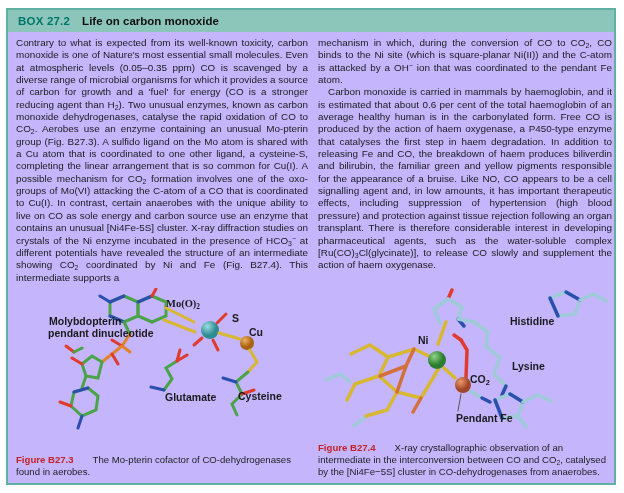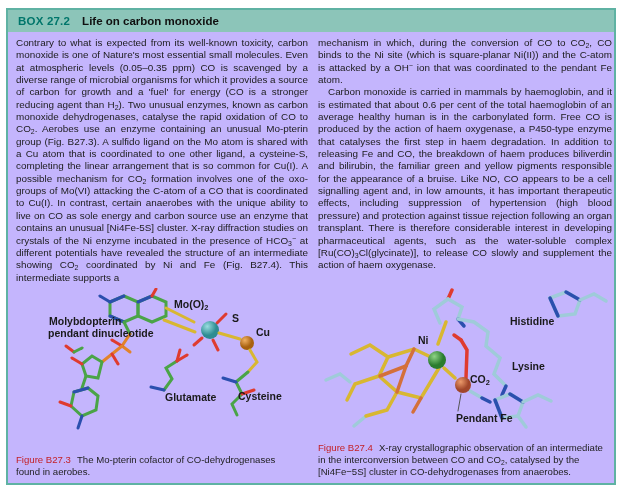--- a/index.html
+++ b/index.html
@@ -16,21 +16,21 @@
   .col p{margin:0;}
   .col-left{left:8px;width:292px;}
   .col-right{left:310px;width:294px;}
   .p-indent{text-indent:10px;}
   sub{font-size:0.70em;vertical-align:-0.25em;line-height:0;}
   sup{font-size:0.70em;vertical-align:0.45em;line-height:0;}
   .fig{position:absolute;}
   .fig svg{position:absolute;left:0;top:0;}
   .fig-label{position:absolute;font-size:10.5px;font-weight:bold;color:#1a1a1a;white-space:nowrap;}
   .caption{position:absolute;font-size:9.6px;line-height:12.2px;color:#1e1e1e;text-align:left;}
-  .cap-label{color:#c42127;font-weight:normal;margin-right:6px;}
+  .cap-label{color:#c42127;font-weight:bold;margin-right:19px;}
 </style>
 </head>
 <body>
 
 <div class="box">
 
   <div class="strip">
     <span class="box-label">BOX 27.2</span>
     <span class="box-title">Life on carbon monoxide</span>
   </div>
@@ -110,23 +110,23 @@
         </g>
 
         <g>
           <path d="M150 102 L158 91 L152 80 L163 73" stroke="#4aa447" stroke-width="3"></path>
           <path d="M163 73 L173 67" stroke="#df3b2f" stroke-width="3"></path>
           <path d="M163 73 L166 62" stroke="#df3b2f" stroke-width="3"></path>
           <path d="M150 102 L137 99" stroke="#2b4fae" stroke-width="3"></path>
         </g>
       </g>
     </svg>
-    <span class="fig-label" style="left:160px;top:10px;">Mo(O)<sub>2</sub></span>
+    <span class="fig-label" style="left:152px;top:10px;font-family:Liberation Serif, serif;">Mo(O)<sub>2</sub></span>
     <span class="fig-label" style="left:218px;top:24px;">S</span>
-    <span class="fig-label" style="left:242px;top:38px;text-align:right;">Cu</span>
+    <span class="fig-label" style="left:235px;top:38px;text-align:right;">Cu</span>
     <span class="fig-label" style="left:35px;top:27px;">Molybdopterin</span>
     <span class="fig-label" style="left:34px;top:39px;">pendant dinucleotide</span>
     <span class="fig-label" style="left:151px;top:103px;">Glutamate</span>
     <span class="fig-label" style="left:224px;top:102px;">Cysteine</span>
   </div>
 
   <div class="fig" style="left:310px;top:278px;width:294px;height:152px;">
     <svg width="294" height="152" viewBox="0 0 294 152">
       <defs>
         <radialGradient id="gNi" cx="35%" cy="30%">

